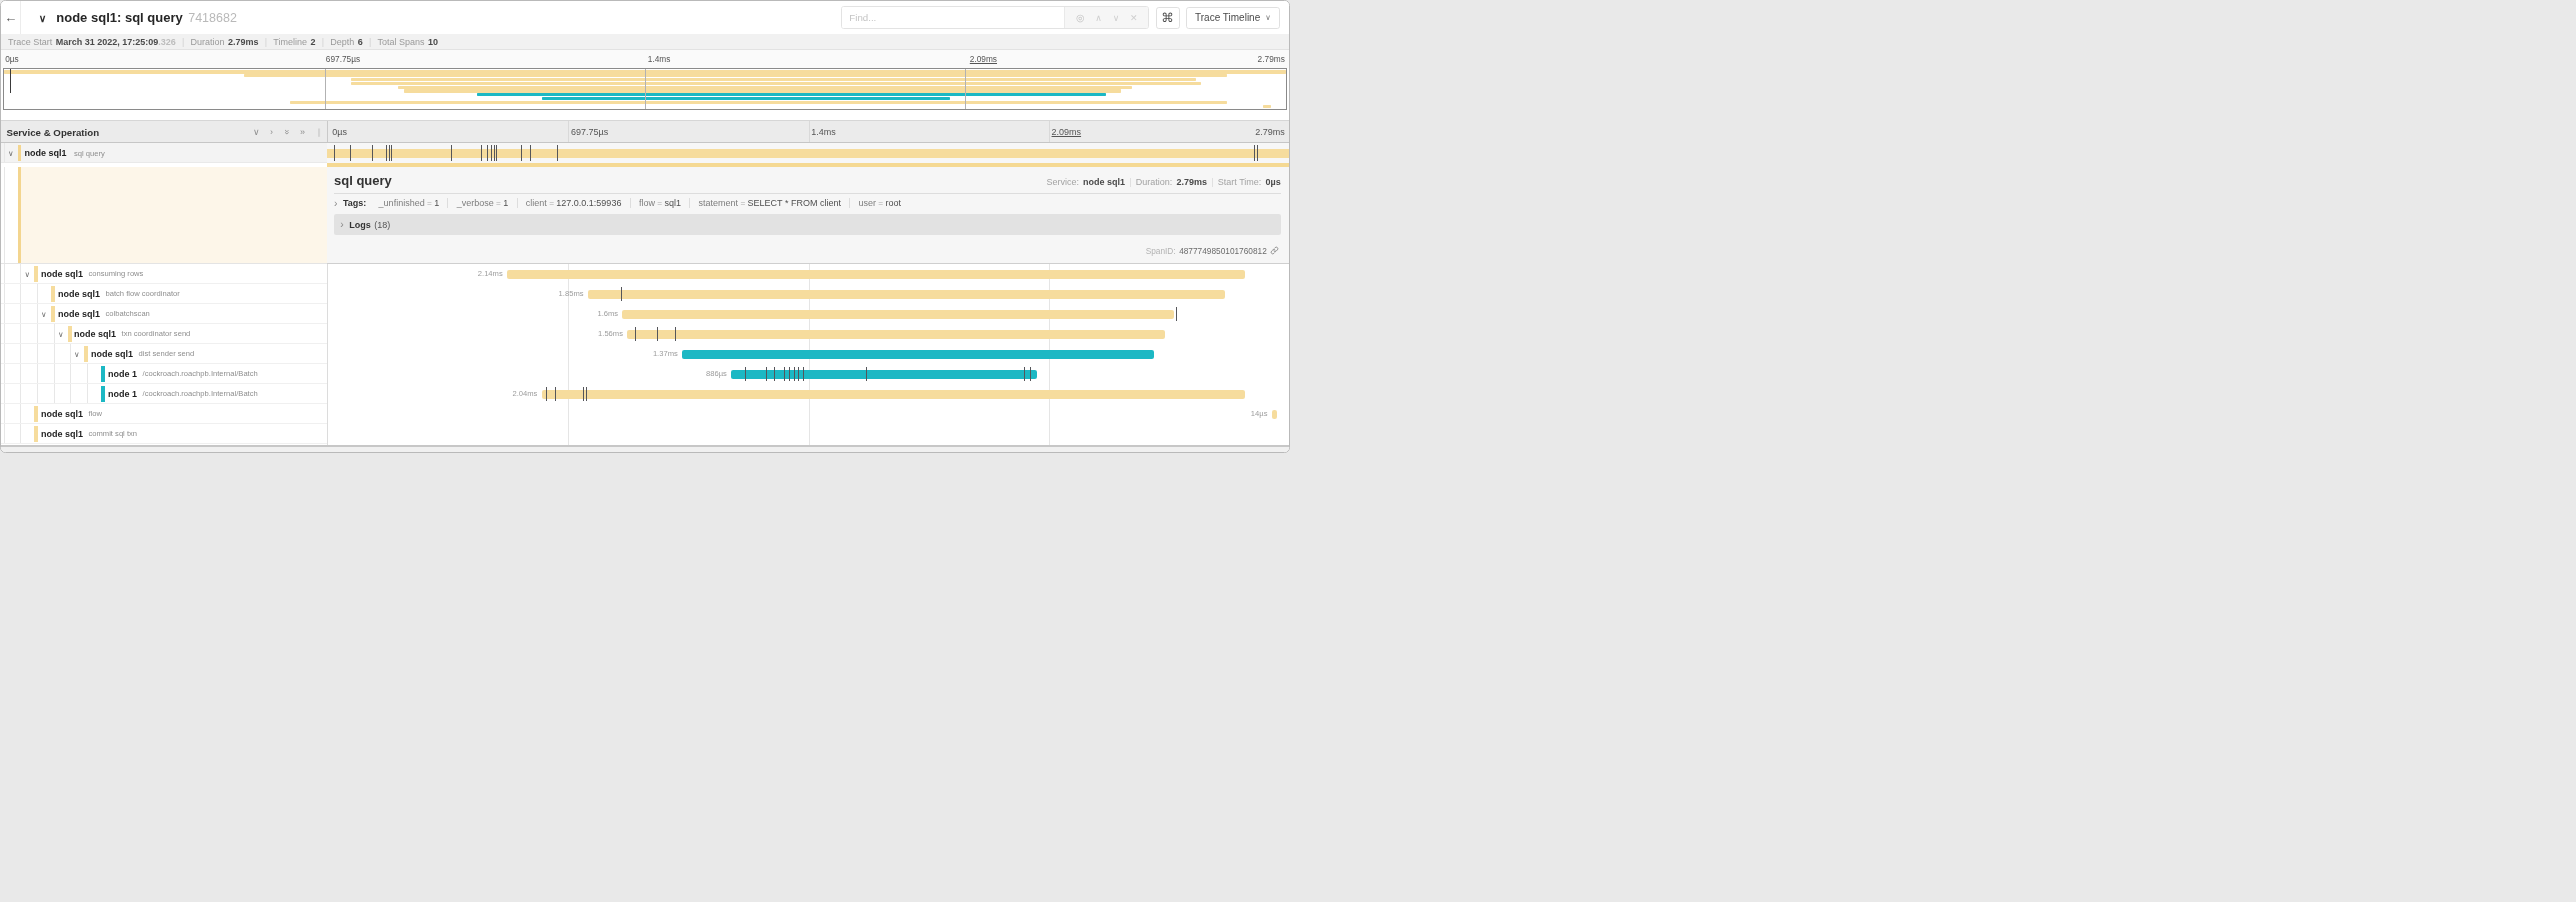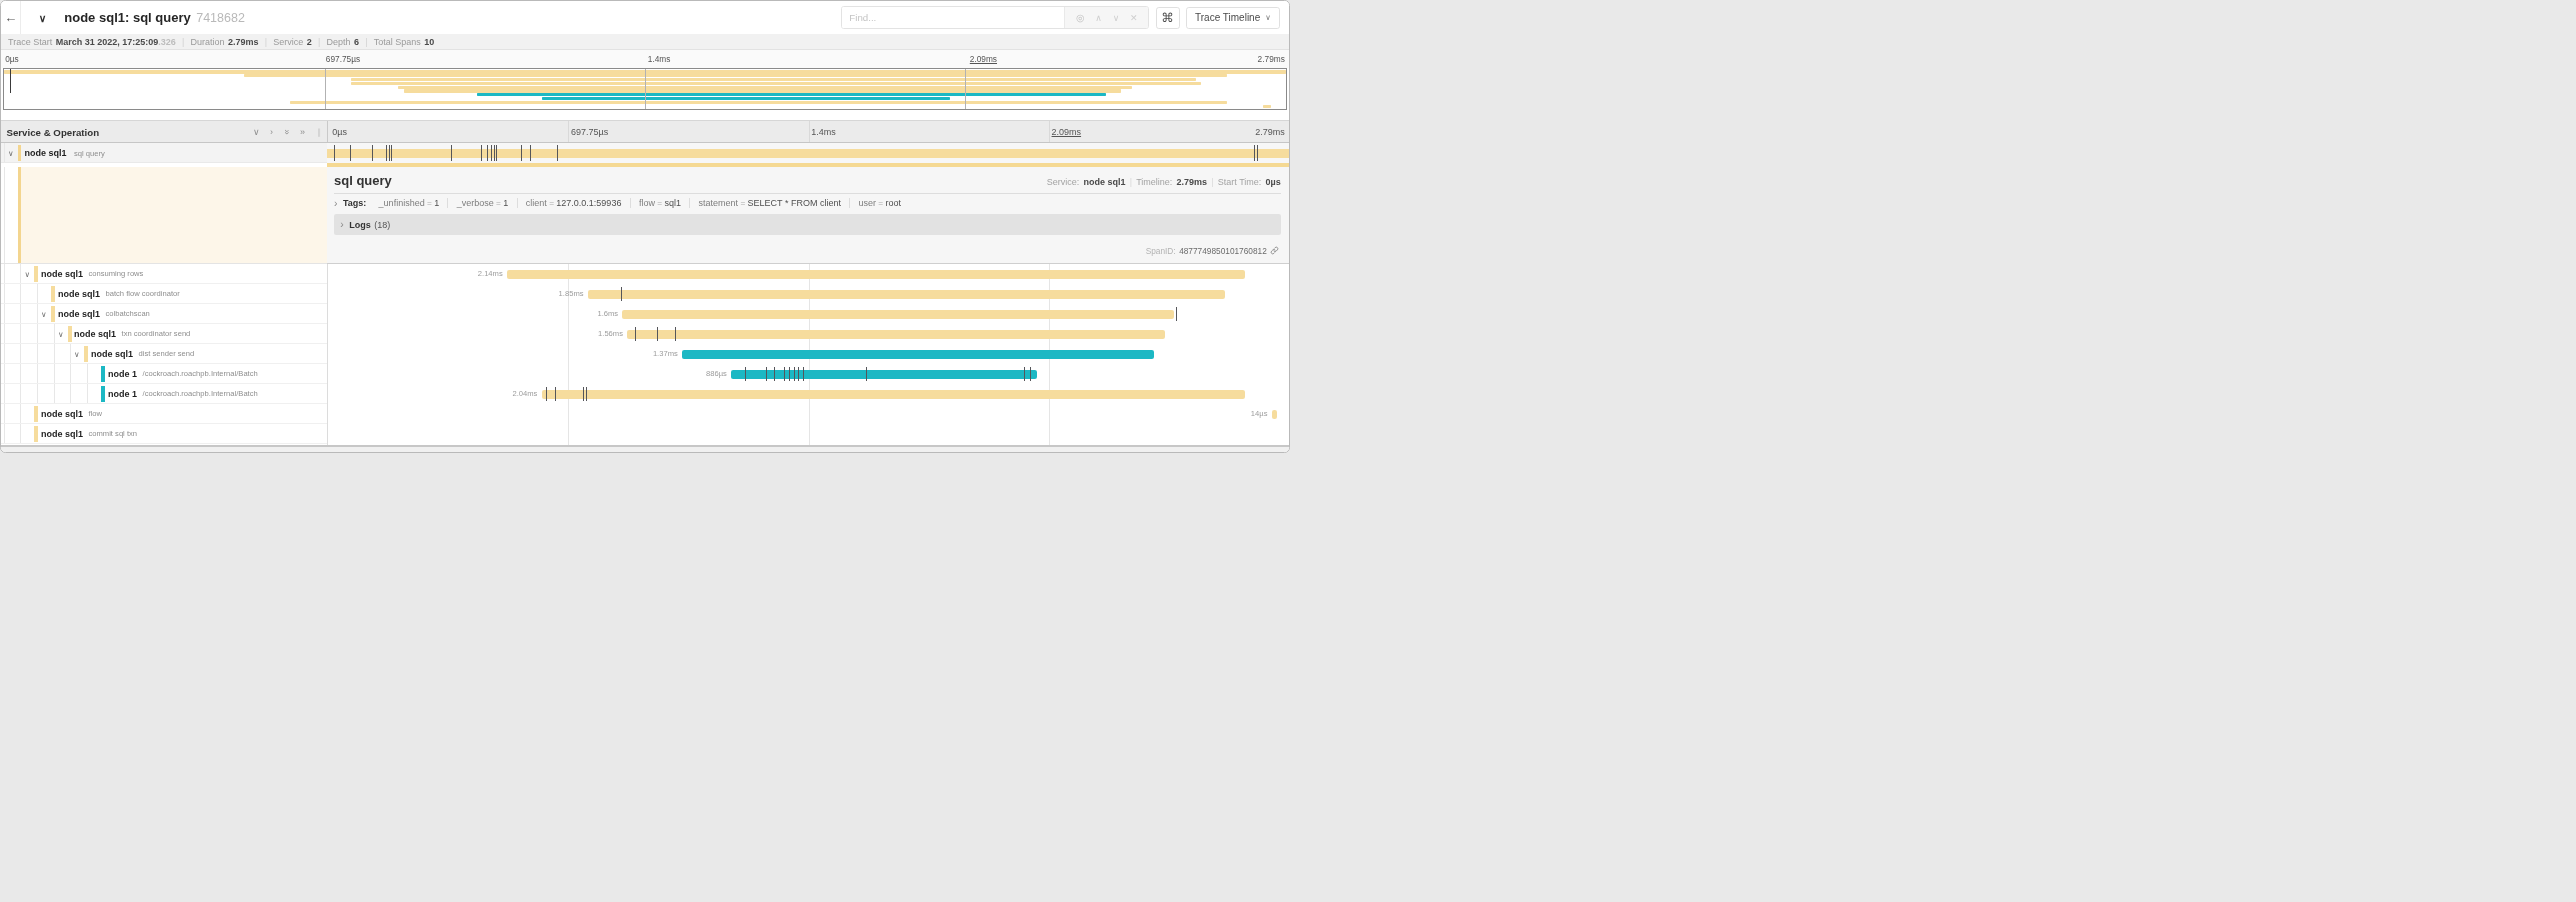--- a/index.html
+++ b/index.html
@@ -2,21 +2,21 @@
 <html style="font-size:11px"><head>
 <meta charset="utf-8">
 <style>
   html,body{margin:0;padding:0;background:#e9e9e9;font-family:"Liberation Sans",sans-serif;}
   #root{position:relative;width:1288px;height:451px;border:0.7px solid #b9b9b9;border-radius:5.5px;overflow:hidden;background:#fff;}
   
   #topbar{position:absolute;top:0;left:0;right:0;height:33px;display:flex;align-items:center;background:#fff;}
   .backbox{width:19.4px;height:33px;border-right:0.7px solid #ececec;display:flex;align-items:center;justify-content:center;cursor:pointer;}
   .backbox span{font-size:13px;color:#515151;}
   .hchev{margin-left:17.3px;font-weight:700;font-size:10.4px;color:#2f2f2f;cursor:pointer;}
-  h1{margin:0 0 0 18px;font-size:13px;color:#262626;font-weight:700;display:flex;align-items:baseline;white-space:nowrap;}
+  h1{margin:0 0 0 10px;font-size:13px;color:#262626;font-weight:700;display:flex;align-items:baseline;white-space:nowrap;}
   .tid{color:#b9b9b9;font-weight:400;margin-left:5.5px;font-size:12.5px;}
   .findwrap{margin-left:auto;display:flex;height:21px;width:306px;border:0.7px solid #e3e3e3;border-radius:2.8px;overflow:hidden;background:#fff;flex:none;}
   .findwrap input{flex:1;border:0;outline:0;padding:0 7px;font-size:9.7px;color:#444;min-width:0;}
   .findwrap input::placeholder{color:#c4c4c4;}
   .findicons{width:83px;background:#f6f6f6;border-left:0.7px solid #e9e9e9;display:flex;align-items:center;justify-content:space-evenly;color:#cfcfcf;font-size:9px;}
   .findicons .loc{color:#c2c2c2;font-size:9.7px;}
   .kbd{margin-left:6.2px;width:24px;height:22px;border:0.7px solid #e0e0e0;border-radius:2.8px;background:#fff;font-size:12.5px;color:#4a4a4a;display:flex;align-items:center;justify-content:center;flex:none;cursor:pointer;}
   .viewbtn{margin:0 9px 0 6.2px;height:22px;padding:0 8.3px;border:0.7px solid #e0e0e0;border-radius:2.8px;background:#fff;font-size:10px;color:#4a4a4a;display:flex;align-items:center;gap:4.9px;flex:none;cursor:pointer;white-space:nowrap;}
   .vchev{font-size:7.6px;color:#7a7a7a;}
   
@@ -130,21 +130,21 @@
     </button>
   </header>
 
   <div id="summary">
     <span>Trace Start</span>
     <b><span>March 31 2022, 17:25:09</span><span class="frac">.326</span></b>
     <span class="ssep">|</span>
     <span>Duration</span>
     <b>2.79ms</b>
     <span class="ssep">|</span>
-    <span>Service</span>
+    <span>Timeline</span>
     <b>2</b>
     <span class="ssep">|</span>
     <span>Depth</span>
     <b>6</b>
     <span class="ssep">|</span>
     <span>Total Spans</span>
     <b>10</b>
   </div>
 
   <div id="mlabels" class="tickrow">
@@ -257,21 +257,21 @@
       <div class="dlcream"></div>
     </div>
 
     <div id="detail-panel">
       <div class="dheadrow">
         <h2>sql query</h2>
         <div class="meta">
           <span>Service:</span>
           <b>node sql1</b>
           <span class="msep">|</span>
-          <span>Timeline:</span>
+          <span>Duration:</span>
           <b>2.79ms</b>
           <span class="msep">|</span>
           <span>Start Time:</span>
           <b>0µs</b>
         </div>
       </div>
       <div class="ddiv"></div>
       <div class="tagsrow">
         <span class="rchev">›</span>
         <span class="tagslbl">Tags:</span>

